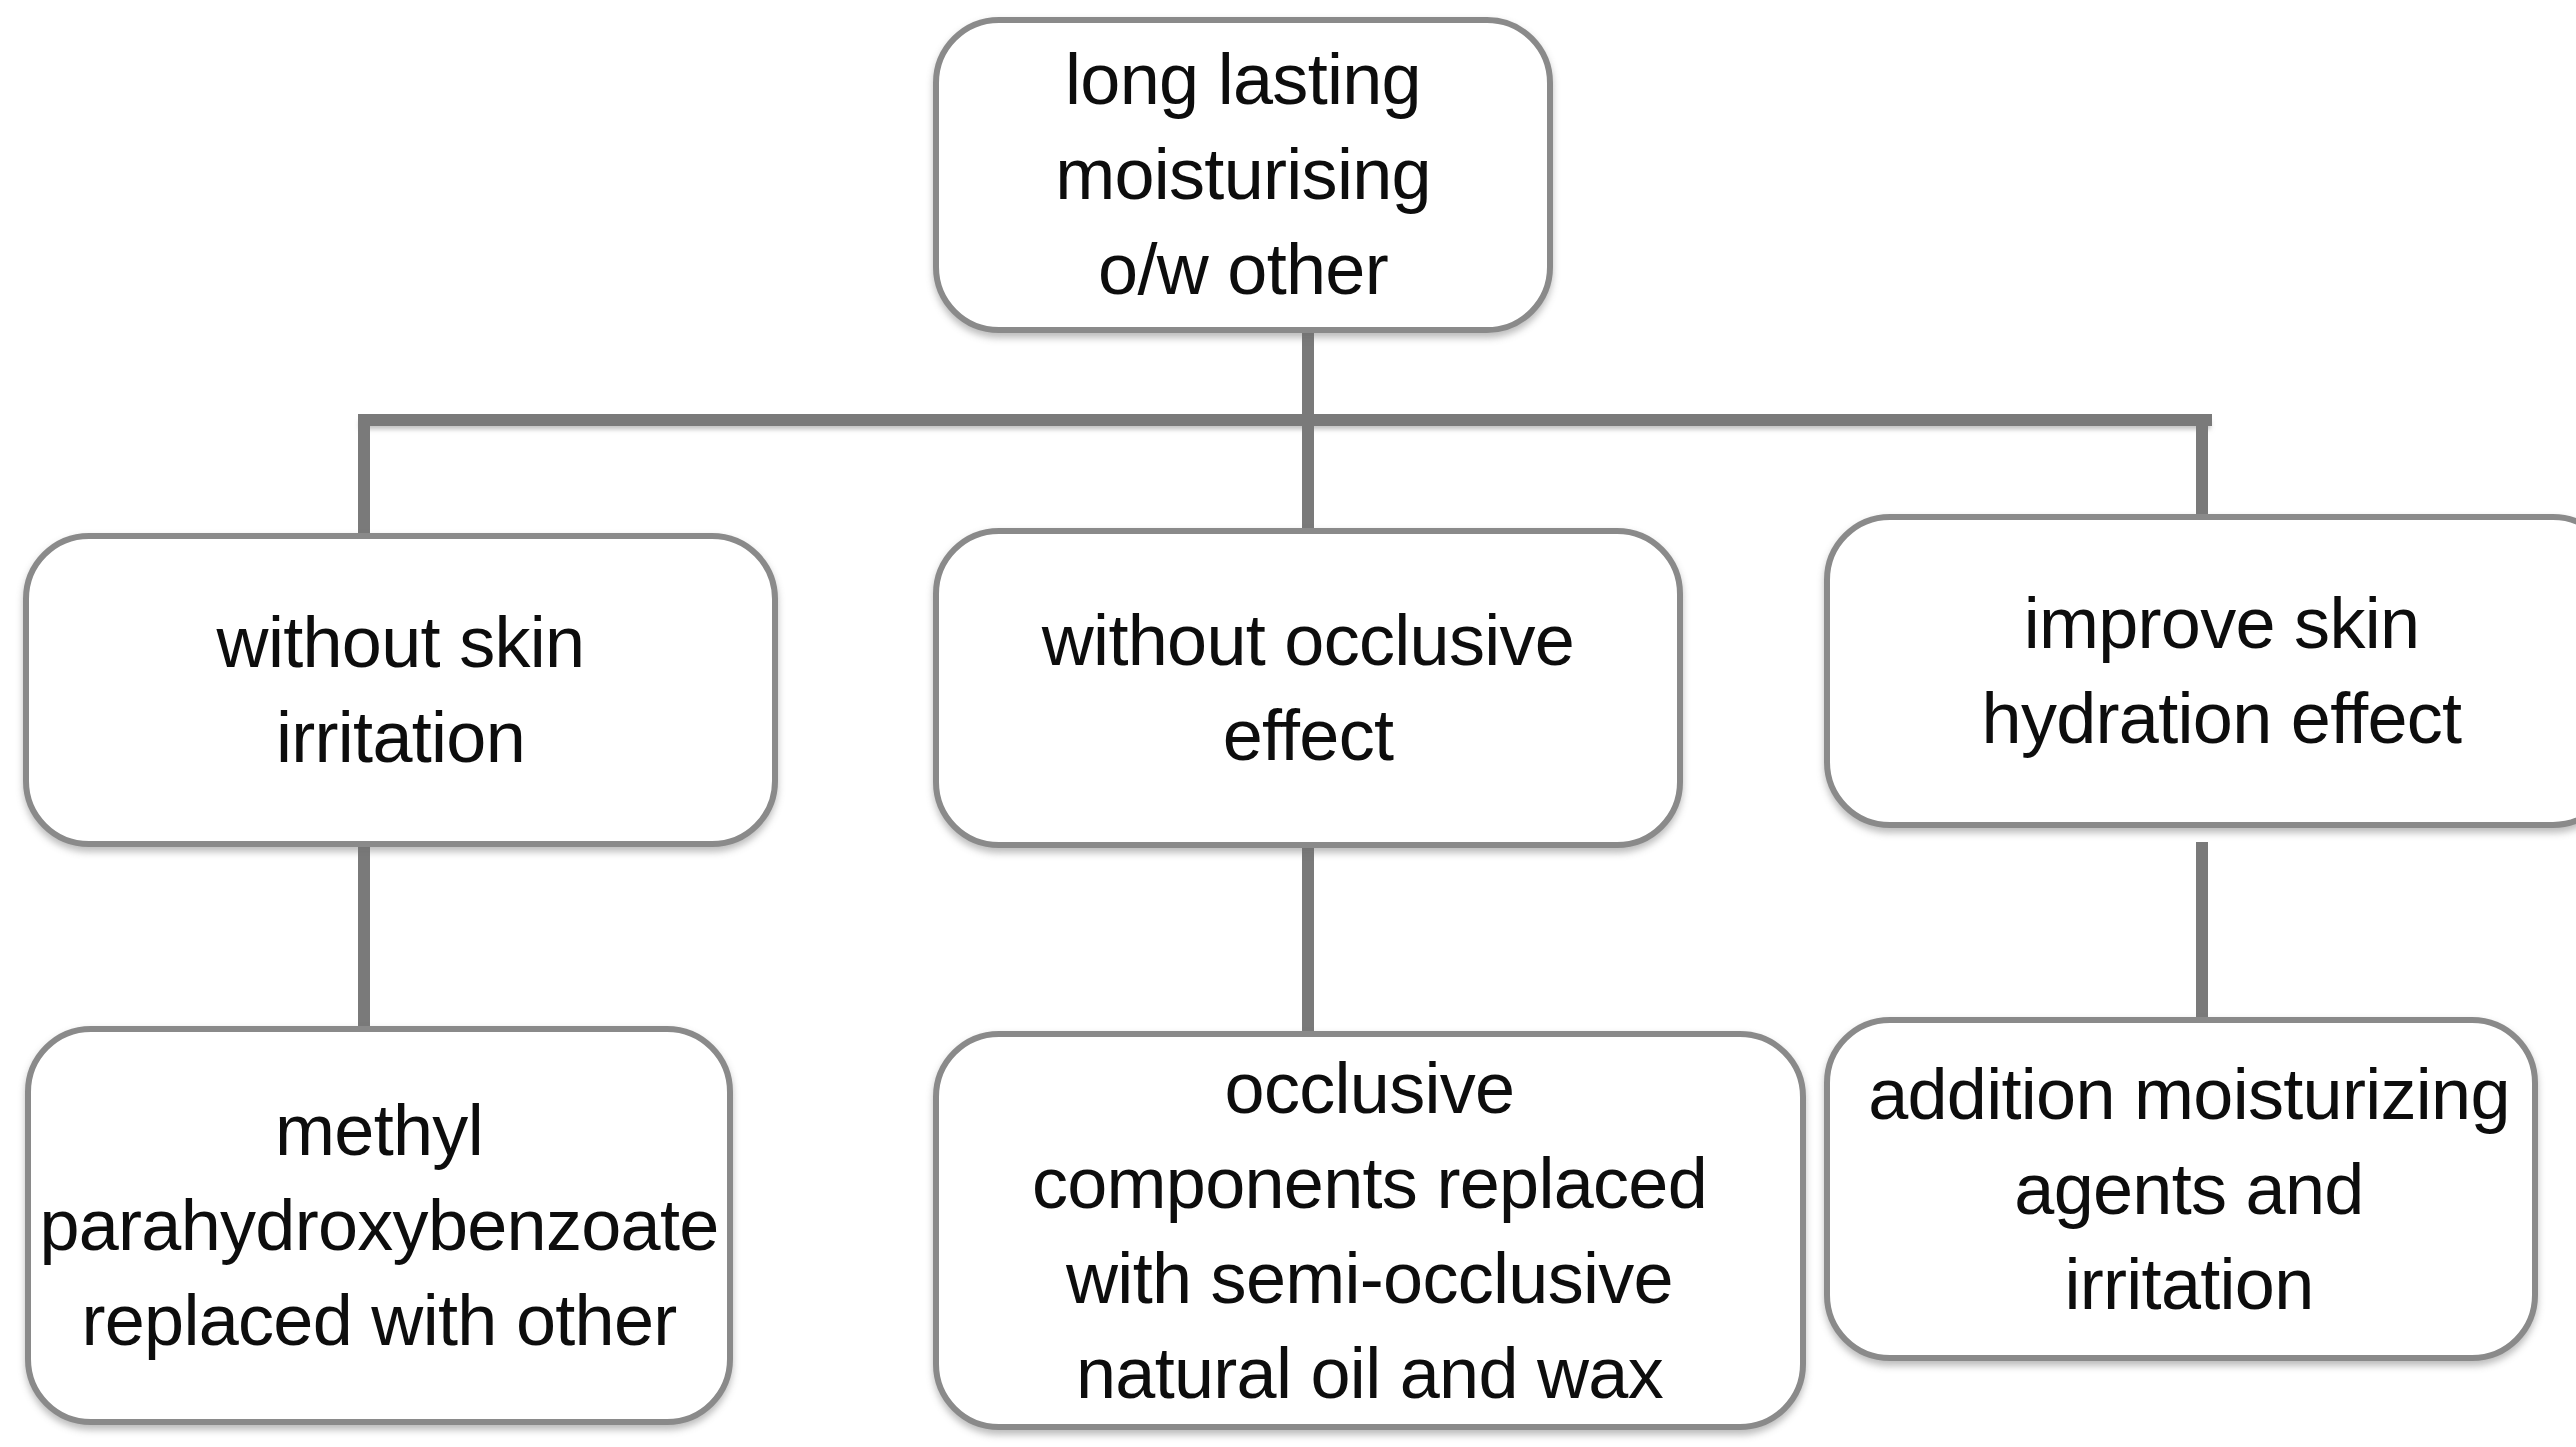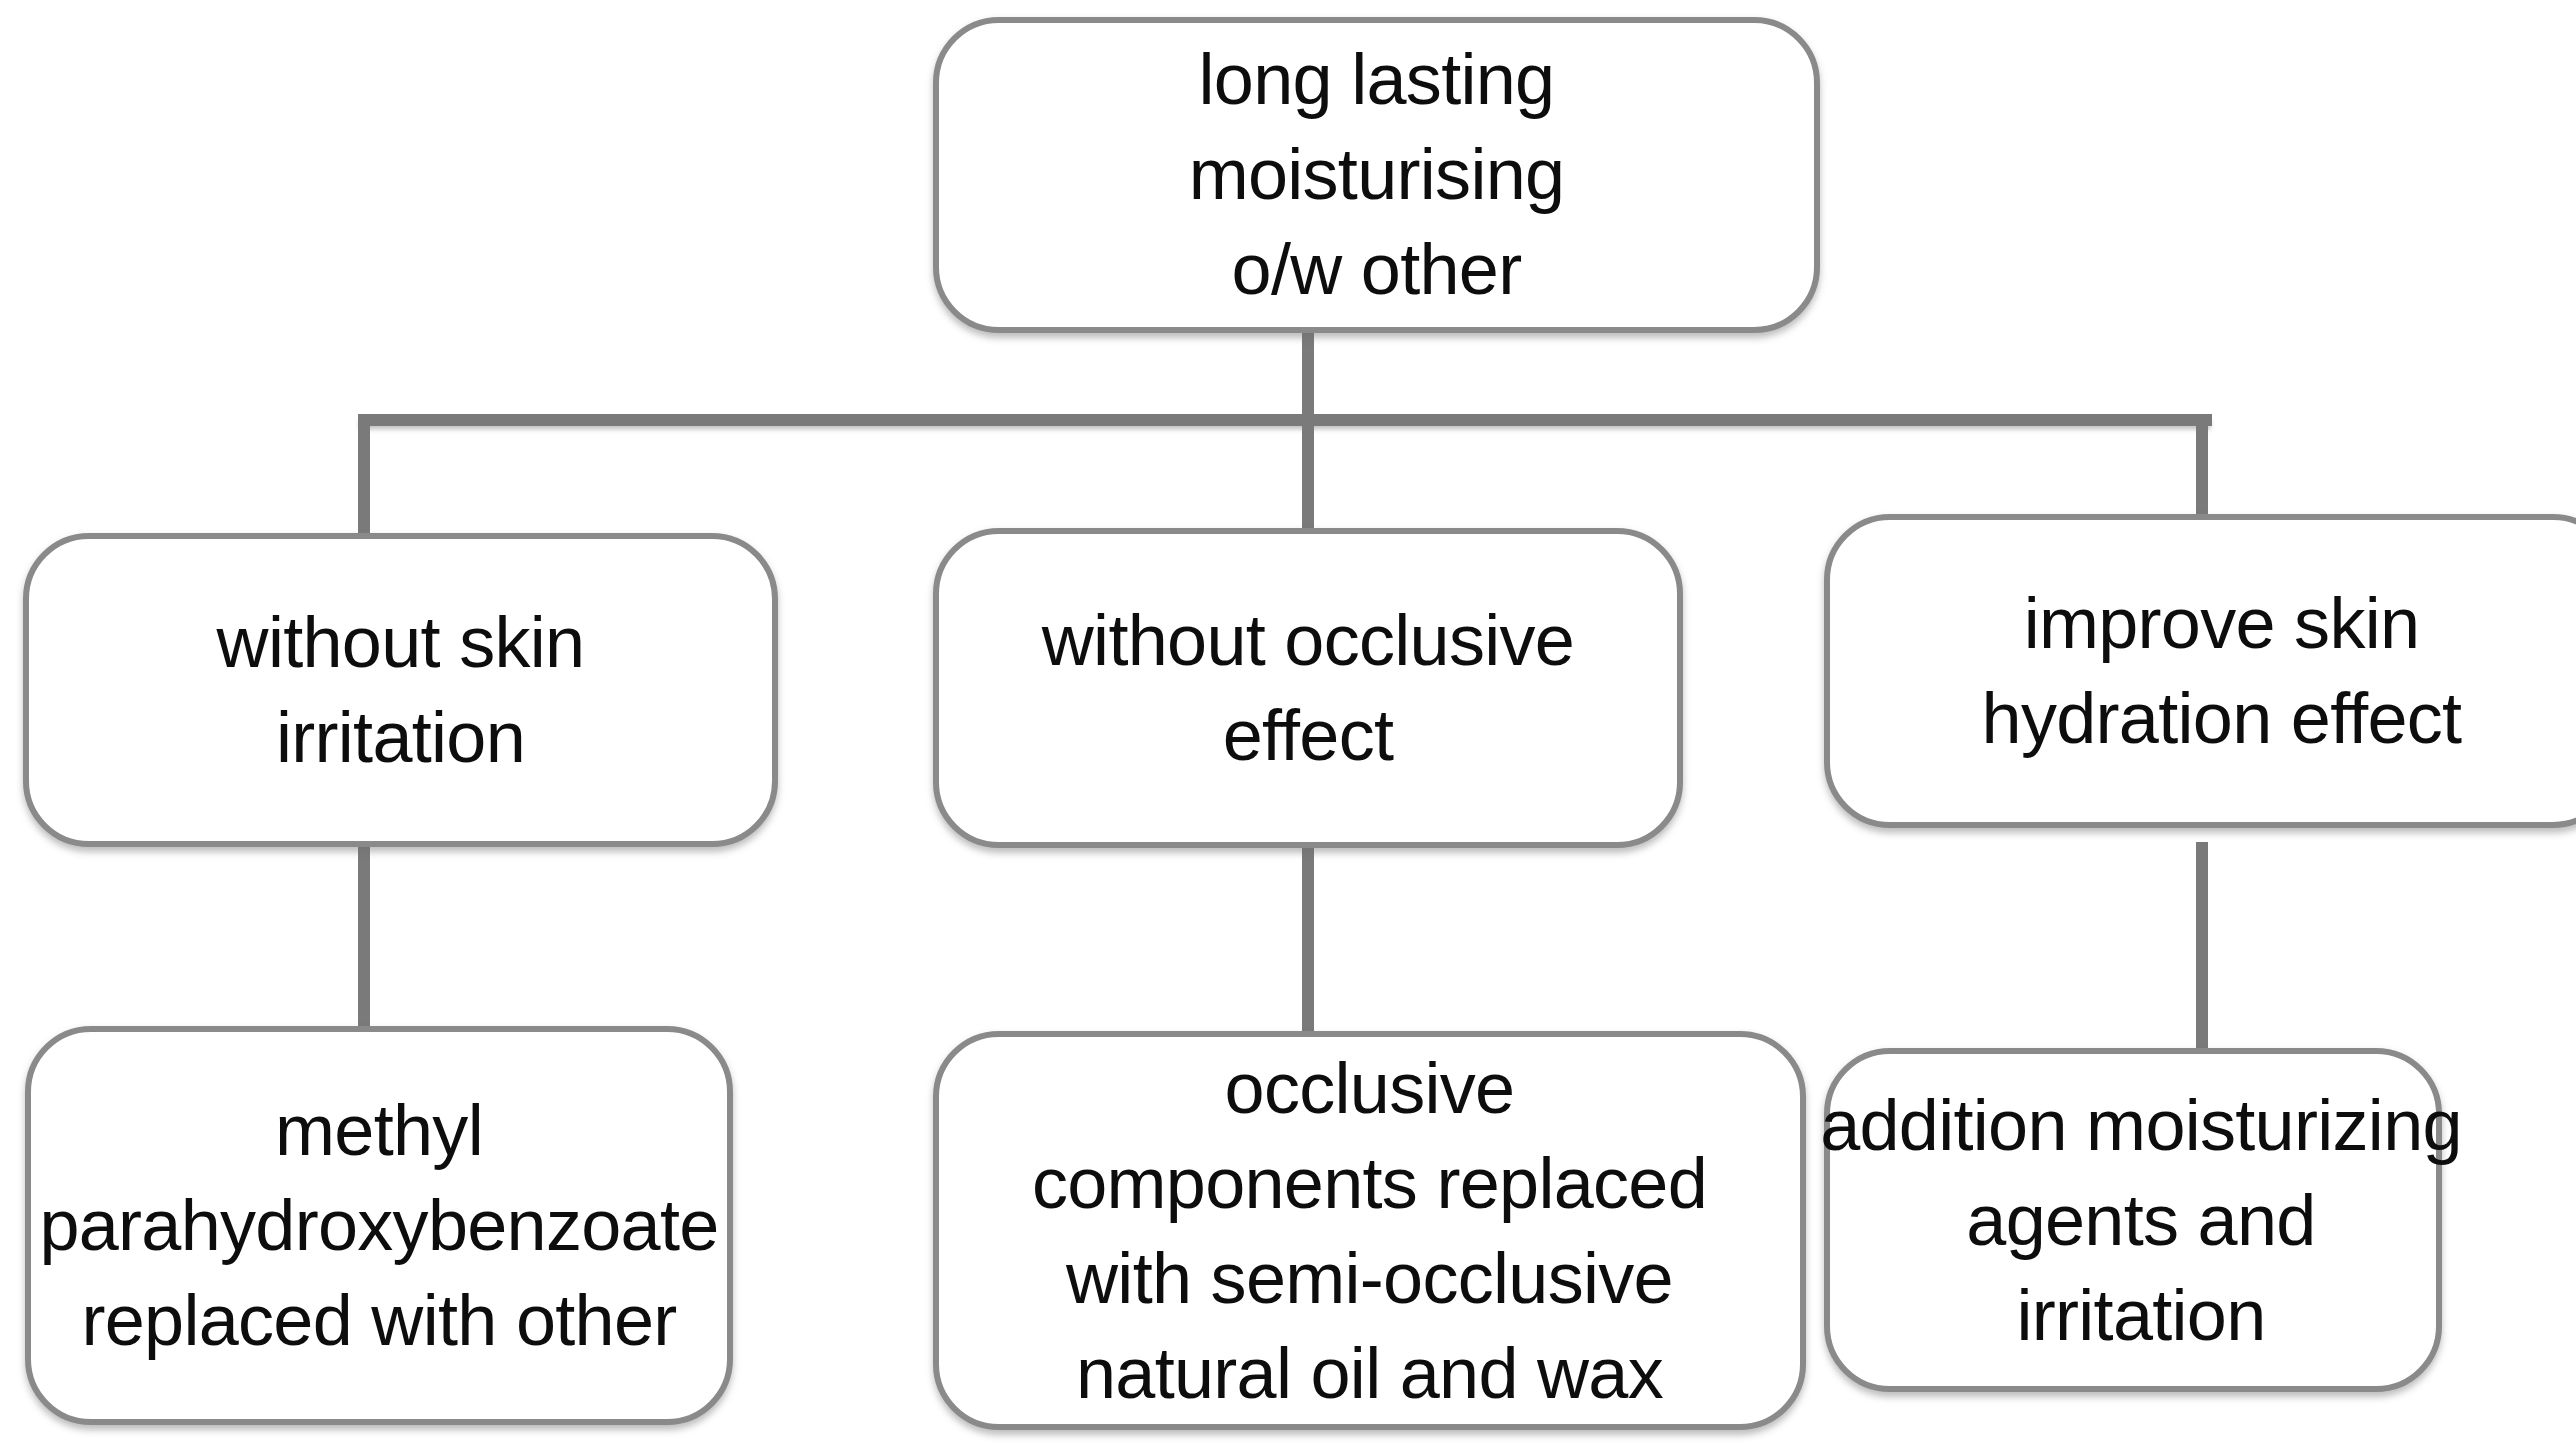--- a/index.html
+++ b/index.html
@@ -40,27 +40,27 @@
   .connector {
     position: absolute;
     background: #7a7a7a;
     z-index: 1;
   }
   .connector.h {
     box-shadow: 0 5px 4.3px -1.4px rgba(140,140,140,0.5);
   }
 
   
-  #node-root   { left: 933px; top: 16.6px;   width: 887px; height: 316px; }
+  #node-root   { left: 933px; top: 16.6px;   width: 620px; height: 316px; }
   #node-b1     { left: 23px;   top: 533px;  width: 755px; height: 314px; }
   #node-b2     { left: 933px; top: 528px;  width: 750px; height: 320px; }
   #node-b3     { left: 1824px; top: 514px;  width: 795px; height: 314px; }
   #node-l1     { left: 25px;   top: 1026px; width: 708px; height: 399px; }
   #node-l2     { left: 933px; top: 1031px; width: 873px; height: 399px; }
-  #node-l3     { left: 1824px; top: 1048px; width: 618px;  height: 344px; padding-left: 16px; }
+  #node-l3     { left: 1824px; top: 1017px; width: 714px;  height: 344px; padding-left: 16px; }
 
   
   #c-root-stem { left: 1302px; top: 328px;  width: 11.5px;   height: 99px; }
   #c-hbar      { left: 358px;  top: 414px;  width: 1854px; height: 12.3px;  }
   #c-drop-left   { left: 358px;  top: 414px;  width: 11.5px; height: 124px; }
   #c-drop-center { left: 1302px; top: 425px;  width: 11.5px; height: 113px; }
   #c-drop-right  { left: 2196px; top: 414px;  width: 11.5px; height: 124px; }
   #c-b1-l1     { left: 358px;  top: 842px; width: 11.5px;   height: 189px; }
   #c-b2-l2     { left: 1302px; top: 842px; width: 11.5px;   height: 194px; }
   #c-b3-l3     { left: 2196px; top: 842px; width: 11.5px;   height: 230px; }

